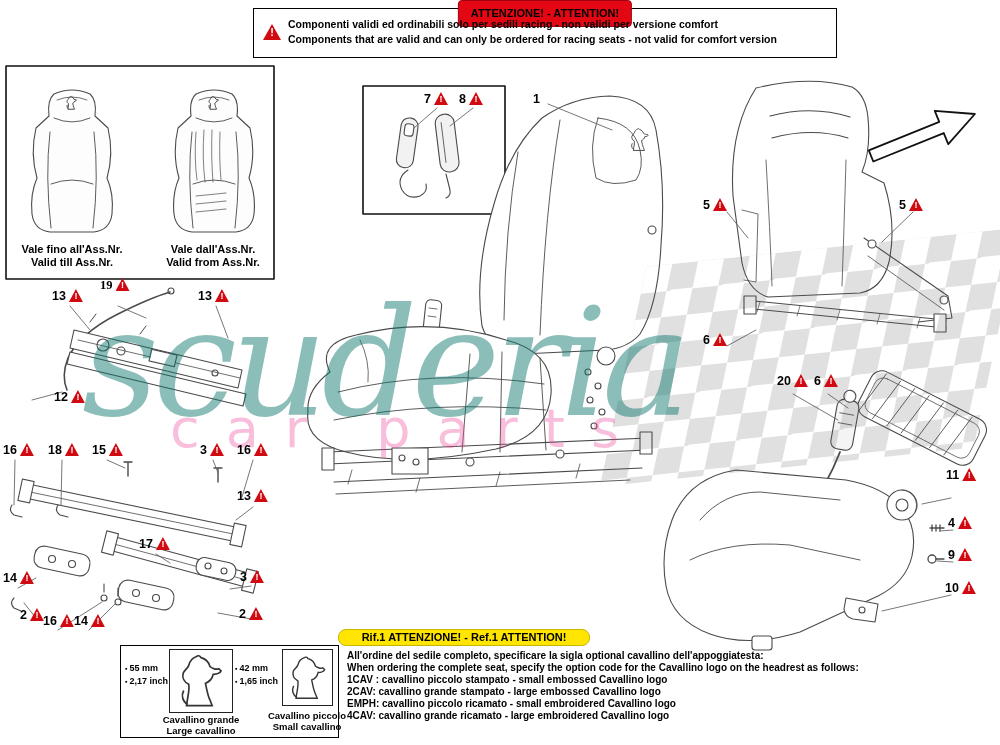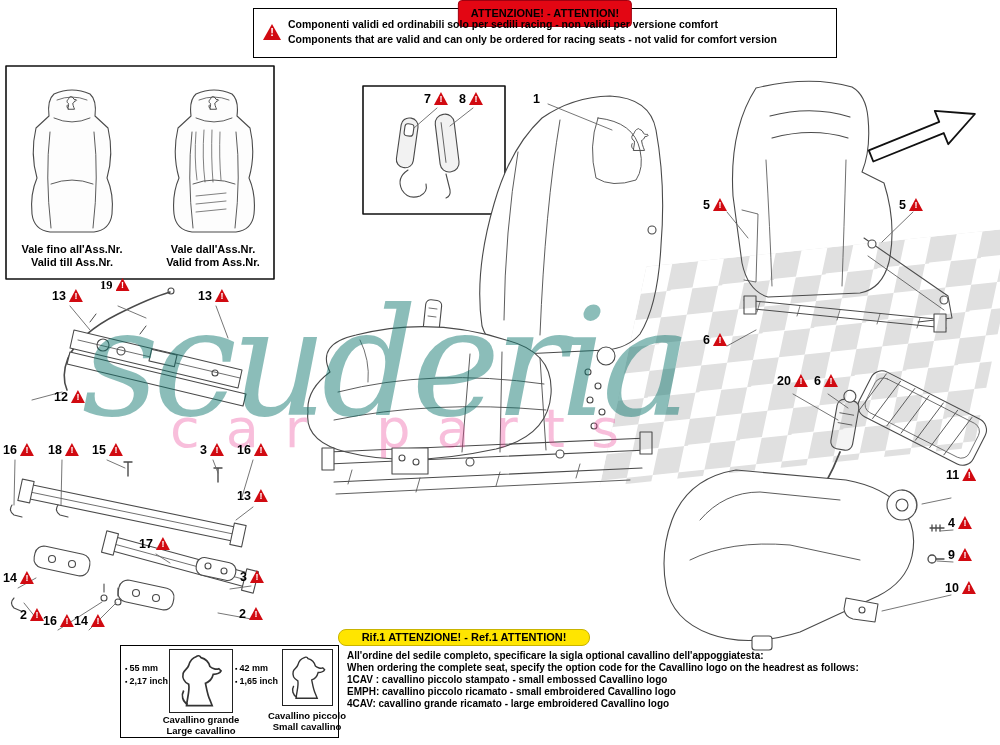--- a/index.html
+++ b/index.html
@@ -383,20 +383,21 @@
         <span class="num">10</span>
         <span class="tri tri-sm"></span>
       </div>
     </div>
 
   <div class="banner-yellow">Rif.1 ATTENZIONE! - Ref.1 ATTENTION!</div>
   <div id="bottom-lines">
       <div>All'ordine del sedile completo, specificare la sigla optional cavallino dell'appoggiatesta:</div>
       <div>When ordering the complete seat, specify the option code for the Cavallino logo on the headrest as follows:</div>
       <div>1CAV : cavallino piccolo stampato - small embossed Cavallino logo</div>
+      <div>2CAV: cavallino grande stampato - large embossed Cavallino logo</div>
       <div>EMPH: cavallino piccolo ricamato - small embroidered Cavallino logo</div>
       <div>4CAV: cavallino grande ricamato - large embroidered Cavallino logo</div>
     </div>
 
   <div class="cav-outer">
     <div class="dim dim-large">
       <div>55 mm</div>
       <div>2,17 inch</div>
     </div>
     <div class="cav-box cav-box-large">

